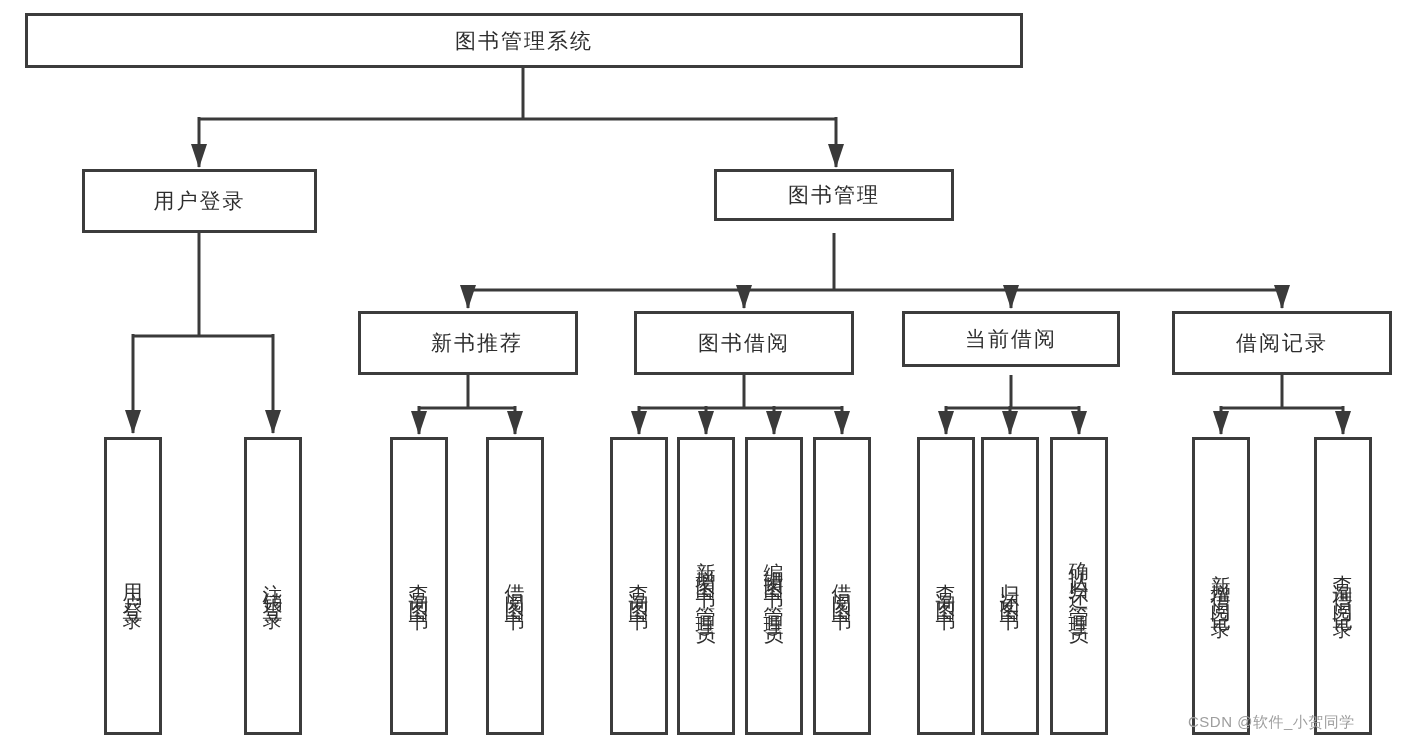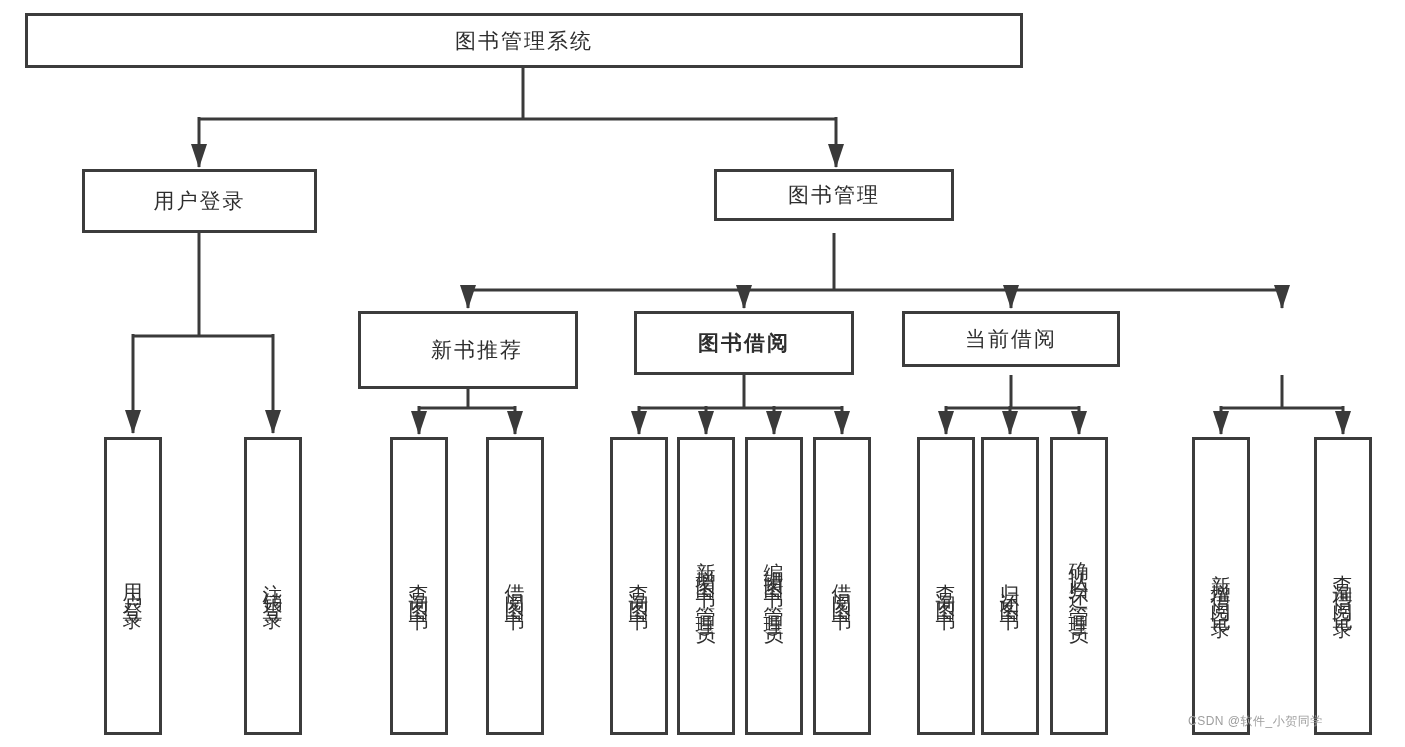--- a/index.html
+++ b/index.html
@@ -44,42 +44,42 @@
     writing-mode: vertical-rl;
     text-orientation: mixed;
     font-size: 20px;
     letter-spacing: 9px;
     line-height: 1;
     z-index: 2;
   }
   .box-root   { left: 25px;   top: 13px;  width: 998px; height: 55px; }
   .box-login  { left: 82px;   top: 169px; width: 235px; height: 64px; }
   .box-mgmt   { left: 714px;  top: 169px; width: 240px; height: 52px; }
-  .box-newrec { left: 358px;  top: 311px; width: 220px; height: 78px; padding-left: 18px; }
-  .box-borrow { left: 634px;  top: 311px; width: 220px; height: 64px; font-weight: bold; }
+  .box-newrec { left: 358px;  top: 311px; width: 220px; height: 64px; padding-left: 18px; }
+  .box-borrow { left: 634px;  top: 311px; width: 220px; height: 64px; }
   .box-currnt { left: 902px;  top: 311px; width: 218px; height: 56px; }
   .box-record { left: 1172px; top: 311px; width: 220px; height: 64px; }
   .leaf-1  { left: 104px; }
   .leaf-2  { left: 244px; }
   .leaf-3  { left: 390px; }
   .leaf-4  { left: 486px; }
   .leaf-5  { left: 610px; }
   .leaf-6  { left: 677px; }
   .leaf-7  { left: 745px; }
   .leaf-8  { left: 813px; }
   .leaf-9  { left: 917px; }
   .leaf-10 { left: 981px; }
   .leaf-11 { left: 1050px; }
   .leaf-12 { left: 1192px; }
   .leaf-13 { left: 1314px; }
   .watermark {
     position: absolute;
     left: 1188px;
     top: 713px;
-    font-size: 12px;
+    font-size: 15px;
     letter-spacing: 0.5px;
     color: #9e9e9e;
     z-index: 3;
     white-space: nowrap;
   }
 </style>
 </head>
 <body>
 
 <div class="stage">
@@ -135,20 +135,21 @@
   </svg>
 
   <div class="hbox box-root">图书管理系统</div>
 
   <div class="hbox box-login">用户登录</div>
   <div class="hbox box-mgmt">图书管理</div>
 
   <div class="hbox box-newrec">新书推荐</div>
   <div class="hbox box-borrow">图书借阅</div>
   <div class="hbox box-currnt">当前借阅</div>
+  <div class="hbox box-record">借阅记录</div>
 
   <div class="leaf leaf-1">用户登录</div>
   <div class="leaf leaf-2">注销登录</div>
 
   <div class="leaf leaf-3">查询图书</div>
   <div class="leaf leaf-4">借阅图书</div>
 
   <div class="leaf leaf-5">查询图书</div>
   <div class="leaf leaf-6">新增图书（管理员）</div>
   <div class="leaf leaf-7">编辑图书（管理员）</div>

